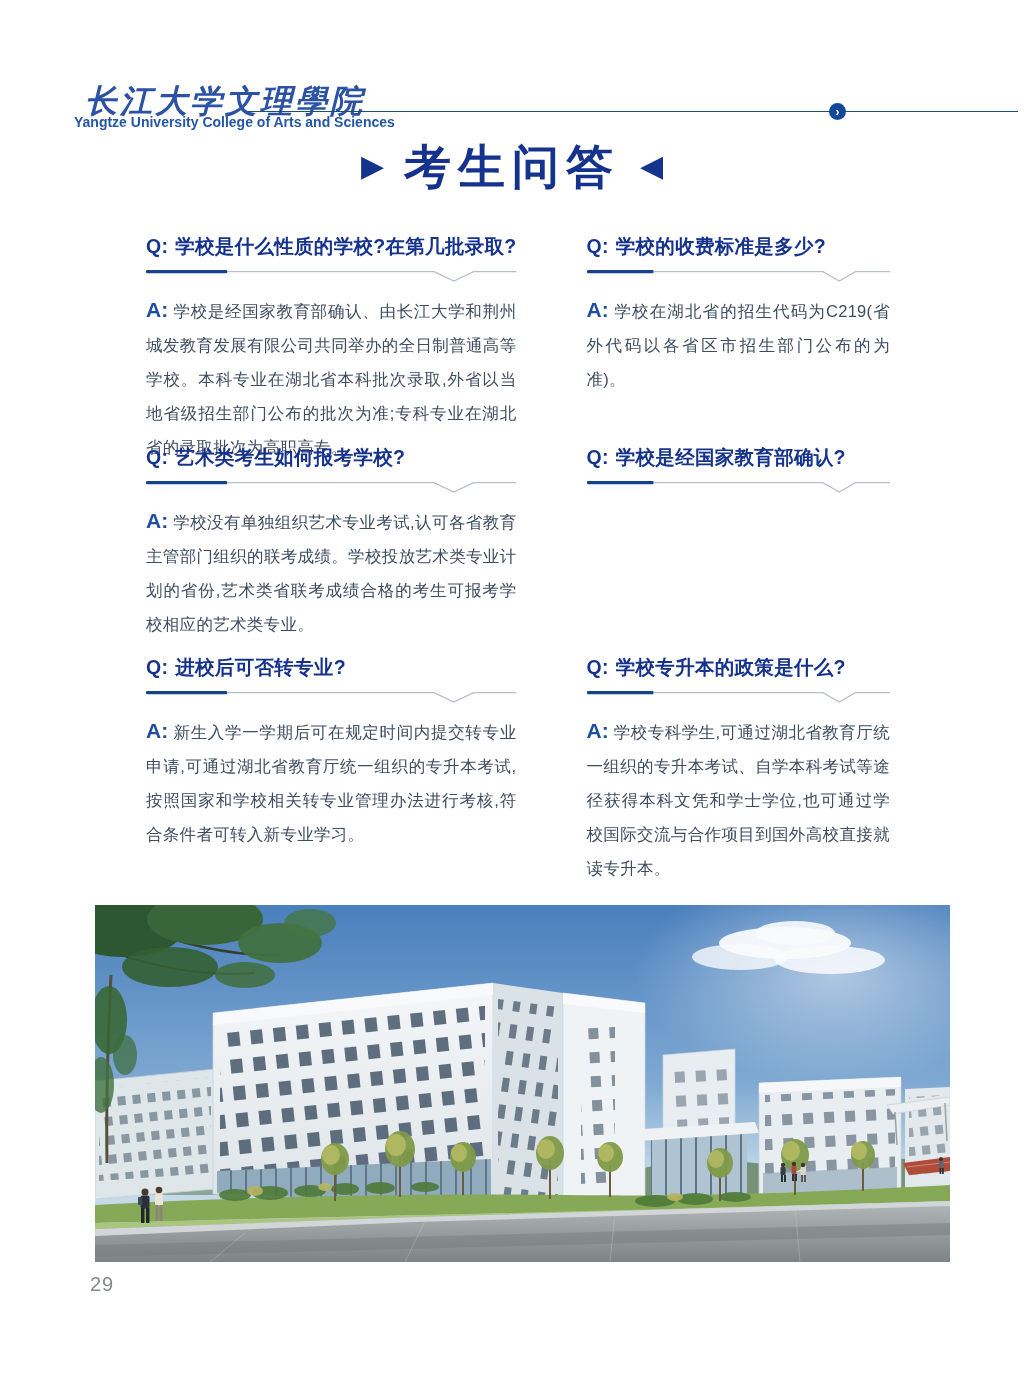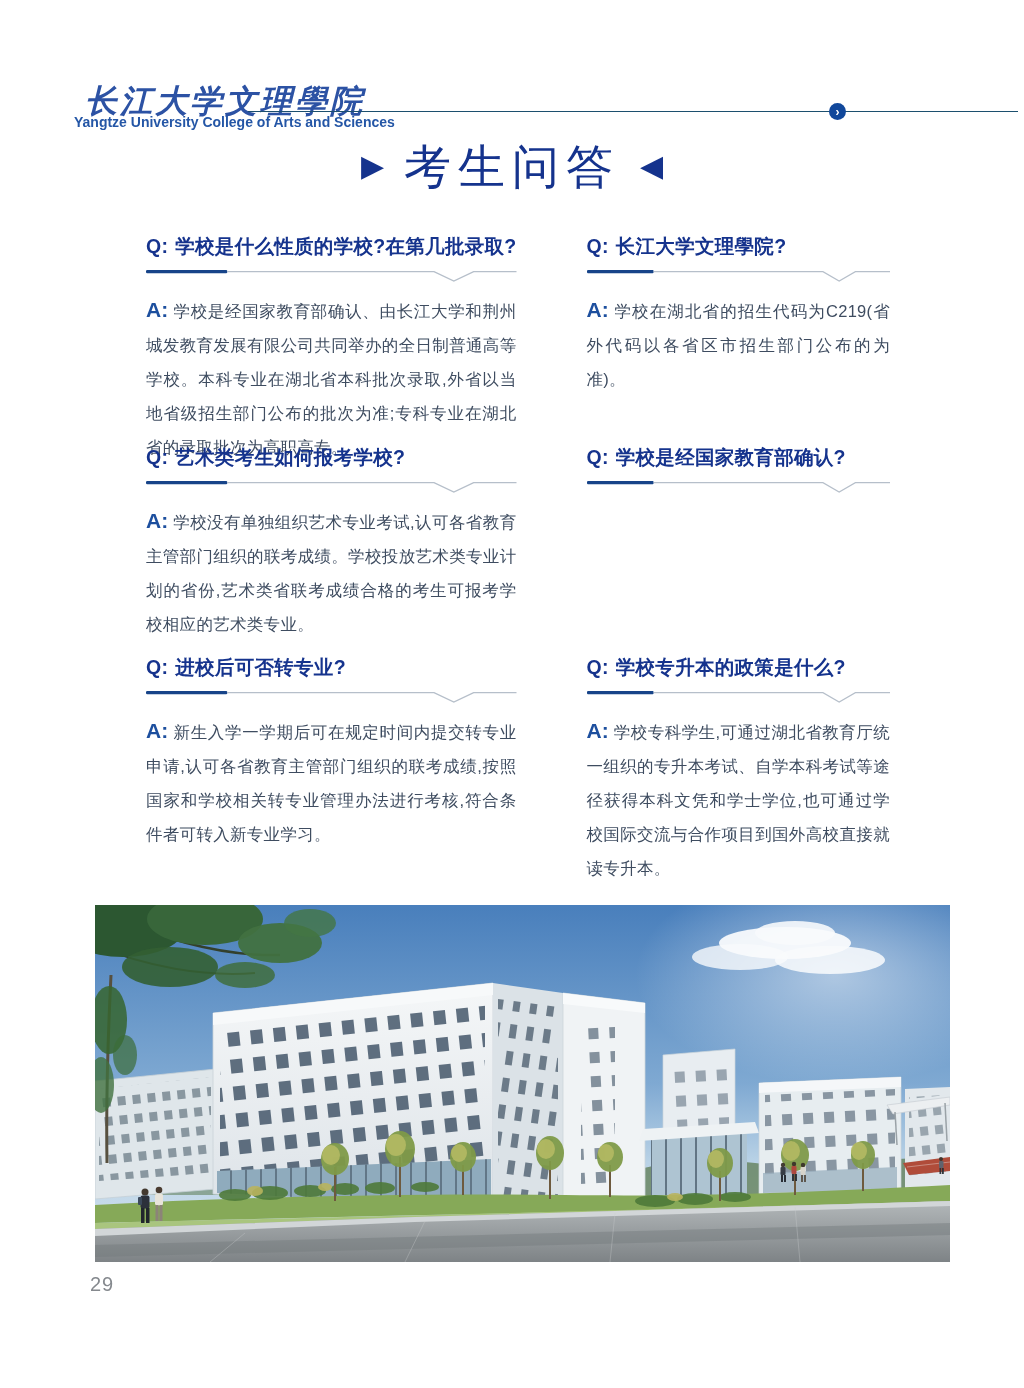--- a/index.html
+++ b/index.html
@@ -31,21 +31,21 @@
   }
   .header-dot span{transform:translateY(-0.5px);}
 
   
   .page-title{
     position:absolute;left:0;right:0;top:136px;height:60px;
     display:flex;align-items:center;justify-content:center;gap:20px;
     color:#15338d;
   }
   .page-title .tri{font-size:30px;line-height:1;}
-  .page-title .txt{font-size:47px;font-weight:400;letter-spacing:7px;line-height:1;}
+  .page-title .txt{font-size:47px;font-weight:700;letter-spacing:7px;line-height:1;}
 
   
   .qa-grid{
     position:absolute;left:146px;top:233px;width:744px;
     display:grid;grid-template-columns:1fr 1fr;column-gap:70px;
     grid-template-rows:211px 210px auto;
   }
   .qa-cell{overflow:visible;}
   .q-row{
     display:flex;gap:7px;align-items:baseline;
@@ -102,21 +102,21 @@
         <path d="M74 4.6 L262 4.6 L280 14 L298 4.6 L337 4.6" stroke="#b6bfca" stroke-width="1.3" fill="none"></path>
       </svg>
       <div class="a-row">
         <span class="a-prefix">A:</span><span>学校是经国家教育部确认、由长江大学和荆州城发教育发展有限公司共同举办的全日制普通高等学校。本科专业在湖北省本科批次录取,外省以当地省级招生部门公布的批次为准;专科专业在湖北省的录取批次为高职高专。</span>
       </div>
     </div>
 
     <div class="qa-cell">
       <div class="q-row">
         <span>Q:</span>
-          <span>长江大学文理學院?</span>
+          <span>学校的收费标准是多少?</span>
       </div>
       <svg class="divider" viewBox="0 0 337 16" preserveAspectRatio="none">
         <rect x="0" y="3" width="74" height="3.2" rx="1.2" fill="#174489"></rect>
         <path d="M74 4.6 L262 4.6 L280 14 L298 4.6 L337 4.6" stroke="#b6bfca" stroke-width="1.3" fill="none"></path>
       </svg>
       <div class="a-row">
         <span class="a-prefix">A:</span><span>学校在湖北省的招生代码为C219(省外代码以各省区市招生部门公布的为准)。</span>
       </div>
     </div>
 
@@ -148,21 +148,21 @@
     <div class="qa-cell">
       <div class="q-row">
         <span>Q:</span>
           <span>进校后可否转专业?</span>
       </div>
       <svg class="divider" viewBox="0 0 337 16" preserveAspectRatio="none">
         <rect x="0" y="3" width="74" height="3.2" rx="1.2" fill="#174489"></rect>
         <path d="M74 4.6 L262 4.6 L280 14 L298 4.6 L337 4.6" stroke="#b6bfca" stroke-width="1.3" fill="none"></path>
       </svg>
       <div class="a-row">
-        <span class="a-prefix">A:</span><span>新生入学一学期后可在规定时间内提交转专业申请,认可各省教育主管部门组织的联考成绩,按照国家和学校相关转专业管理办法进行考核,符合条件者可转入新专业学习。</span>
+        <span class="a-prefix">A:</span><span>新生入学一学期后可在规定时间内提交转专业申请,可通过湖北省教育厅统一组织的专升本考试,按照国家和学校相关转专业管理办法进行考核,符合条件者可转入新专业学习。</span>
       </div>
     </div>
 
     <div class="qa-cell">
       <div class="q-row">
         <span>Q:</span>
           <span>学校专升本的政策是什么?</span>
       </div>
       <svg class="divider" viewBox="0 0 337 16" preserveAspectRatio="none">
         <rect x="0" y="3" width="74" height="3.2" rx="1.2" fill="#174489"></rect>

